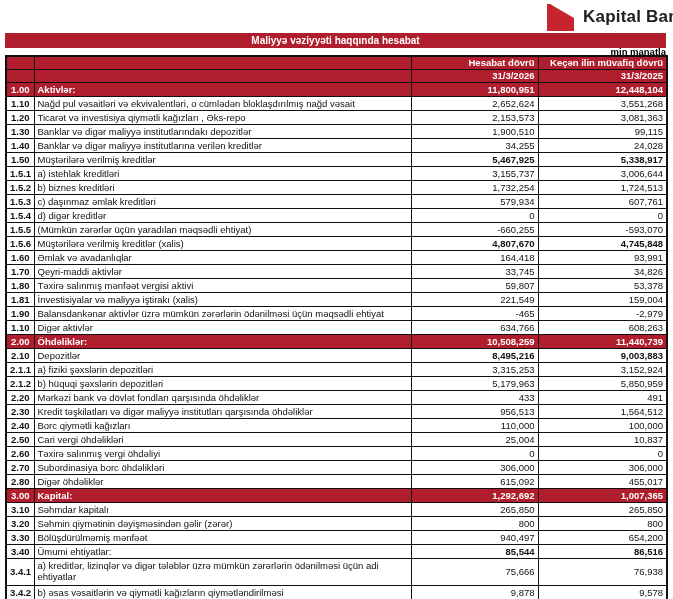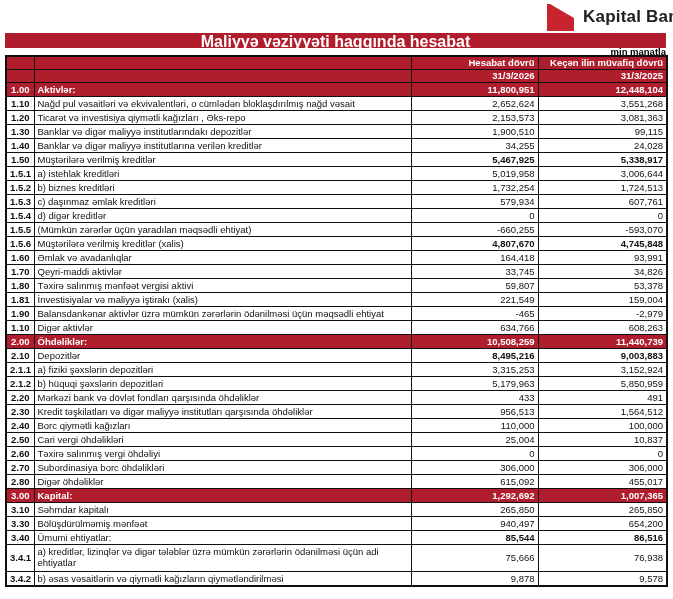--- a/index.html
+++ b/index.html
@@ -20,22 +20,22 @@
   .logo-icon { width: 27px; height: 27px; display: block; }
   .brand-name {
     font-size: 17px; font-weight: bold; color: #232021;
     letter-spacing: 0.2px; white-space: nowrap;
   }
 
   
   .title-bar {
     position: absolute; left: 5px; top: 33px; width: 661px; height: 15px;
     background: var(--accent, #B01E2E);
-    color: #fff; font-weight: bold; font-size: 16px;
-    display: flex; justify-content: center;
+    color: #fff; font-weight: bold; font-size: 10px;
+    display: flex; align-items: center; justify-content: center;
   }
 
   
   .unit-note {
     position: absolute; top: 46px; right: 7px;
     font-size: 9.5px; font-weight: bold; color: #000;
   }
 
   
   table.fin {
@@ -147,21 +147,21 @@
         </tr>
         <tr class="r-bold">
           <td class="code">1.50</td>
           <td class="label">Müştərilərə verilmiş kreditlər</td>
           <td class="val">5,467,925</td>
           <td class="val">5,338,917</td>
         </tr>
         <tr>
           <td class="code">1.5.1</td>
           <td class="label">a) istehlak kreditləri</td>
-          <td class="val">5,019,958</td>
+          <td class="val">3,155,737</td>
           <td class="val">3,006,644</td>
         </tr>
         <tr>
           <td class="code">1.5.2</td>
           <td class="label">b) biznes kreditləri</td>
           <td class="val">1,732,254</td>
           <td class="val">1,724,513</td>
         </tr>
         <tr>
           <td class="code">1.5.3</td>
@@ -295,20 +295,26 @@
           <td class="val">1,292,692</td>
           <td class="val">1,007,365</td>
         </tr>
         <tr>
           <td class="code">3.10</td>
           <td class="label">Səhmdar kapitalı</td>
           <td class="val">265,850</td>
           <td class="val">265,850</td>
         </tr>
         <tr>
+          <td class="code">3.20</td>
+          <td class="label">Səhmin qiymətinin dəyişməsindən gəlir (zərər)</td>
+          <td class="val">800</td>
+          <td class="val">800</td>
+        </tr>
+        <tr>
           <td class="code">3.30</td>
           <td class="label">Bölüşdürülməmiş mənfəət</td>
           <td class="val">940,497</td>
           <td class="val">654,200</td>
         </tr>
         <tr class="r-bold">
           <td class="code">3.40</td>
           <td class="label">Ümumi ehtiyatlar:</td>
           <td class="val">85,544</td>
           <td class="val">86,516</td>

